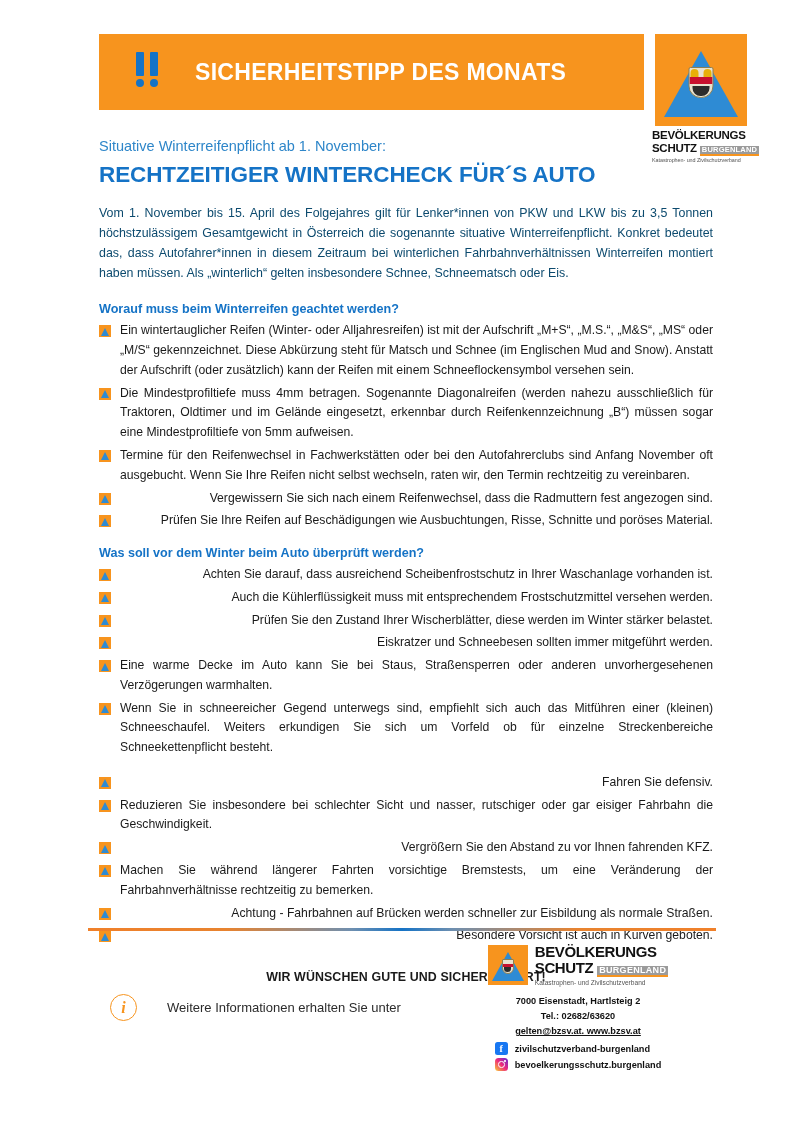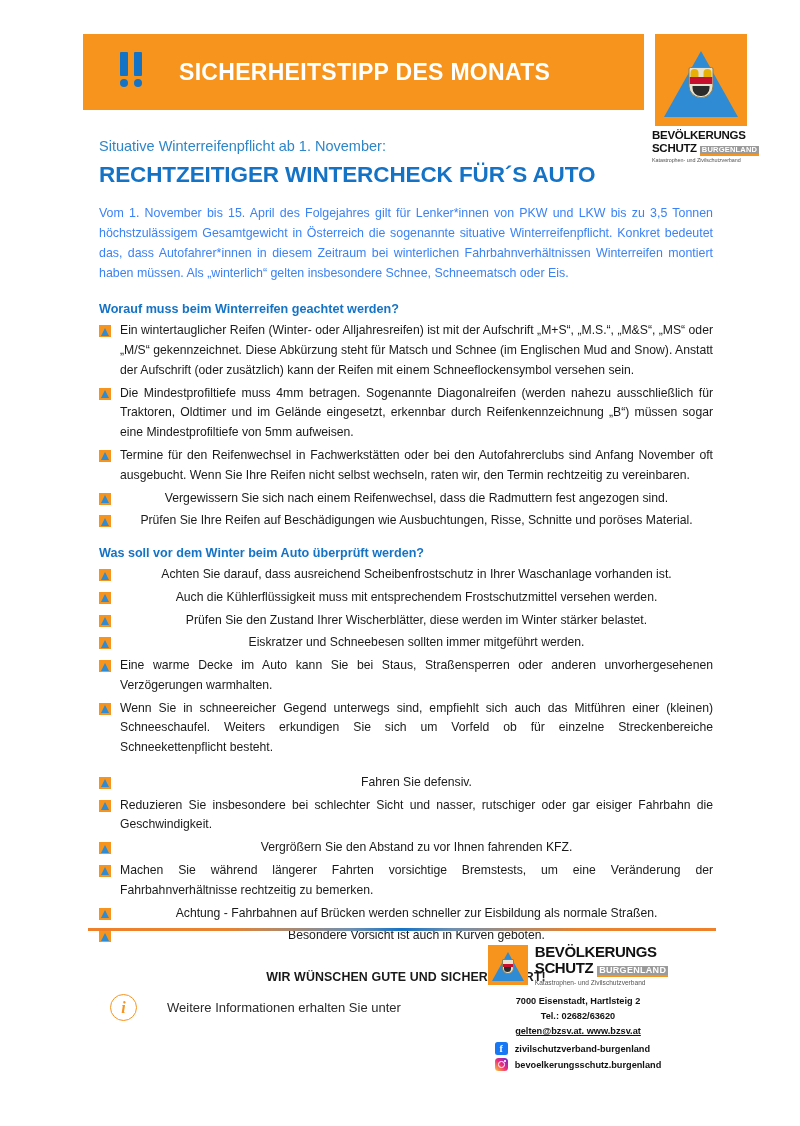--- a/index.html
+++ b/index.html
@@ -21,21 +21,21 @@
     width: 800px;
     height: 1126px;
     position: relative;
     padding: 0;
   }
 
   
   .header-row {
     position: absolute;
     top: 34px;
-    left: 83px;
+    left: 99px;
     right: 50px;
     height: 76px;
     display: flex;
     align-items: stretch;
     gap: 8px;
   }
   .header-banner {
     background: #F7941E;
     flex: 1 1 auto;
     display: flex;
@@ -192,21 +192,21 @@
     font-size: 22.5px;
     font-weight: bold;
     margin: 0 0 15px 0;
     letter-spacing: -0.1px;
   }
   .intro {
     font-size: 12.4px;
     line-height: 1.62;
     text-align: justify;
     margin: 0 0 19px 0;
-    color: #3b82f6;
+    color: #0c4a6e;
   }
 
   .section { margin-bottom: 15px; }
   .section-title {
     color: #1573C6;
     font-size: 12.6px;
     font-weight: bold;
     margin: 0 0 5px 0;
   }
   ul.bullets {
@@ -216,21 +216,21 @@
   }
   ul.bullets > li {
     position: relative;
     padding-left: 21px;
     margin-bottom: 3px;
     font-size: 12.2px;
     line-height: 1.62;
     text-align: justify;
     color: #1a1a1a;
   }
-  ul.bullets > li.nojust { text-align: center; }
+  ul.bullets > li.nojust { text-align: right; }
   .bullet-mark {
     position: absolute;
     left: 0;
     top: 4px;
     width: 12px;
     height: 12px;
     background: #F7941E;
     display: block;
   }
   .bullet-mark::after {

